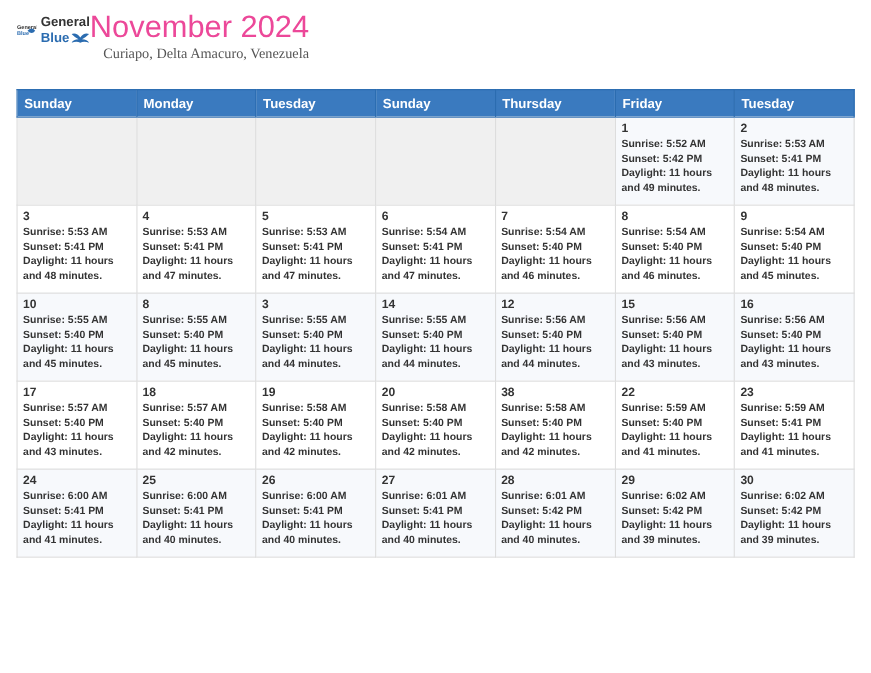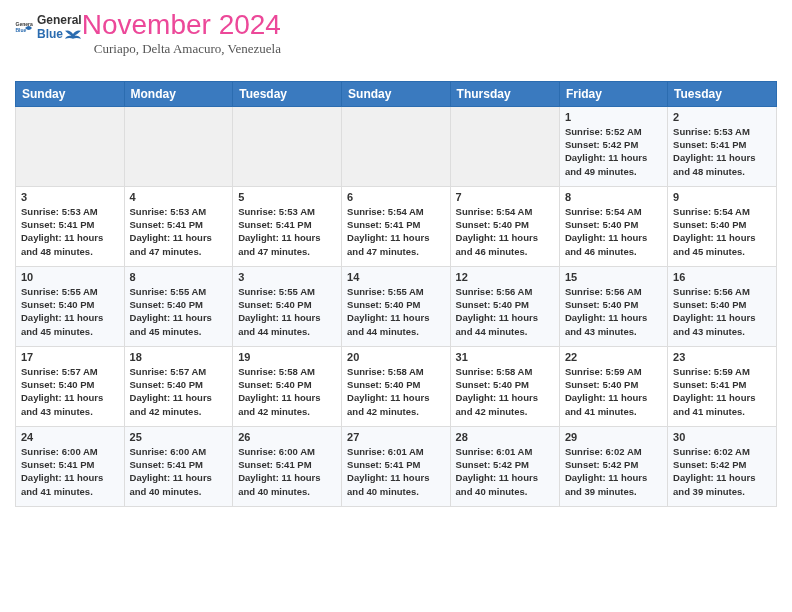--- a/index.html
+++ b/index.html
@@ -218,21 +218,21 @@
         </td>
           <td>
           <span class="day-num">19</span>
           <span class="day-info">Sunrise: 5:58 AM<br>Sunset: 5:40 PM<br>Daylight: 11 hours and 42 minutes.</span>
         </td>
           <td>
           <span class="day-num">20</span>
           <span class="day-info">Sunrise: 5:58 AM<br>Sunset: 5:40 PM<br>Daylight: 11 hours and 42 minutes.</span>
         </td>
           <td>
-          <span class="day-num">31</span>
+          <span class="day-num">38</span>
           <span class="day-info">Sunrise: 5:58 AM<br>Sunset: 5:40 PM<br>Daylight: 11 hours and 42 minutes.</span>
         </td>
           <td>
           <span class="day-num">22</span>
           <span class="day-info">Sunrise: 5:59 AM<br>Sunset: 5:40 PM<br>Daylight: 11 hours and 41 minutes.</span>
         </td>
           <td>
           <span class="day-num">23</span>
           <span class="day-info">Sunrise: 5:59 AM<br>Sunset: 5:41 PM<br>Daylight: 11 hours and 41 minutes.</span>
         </td>

